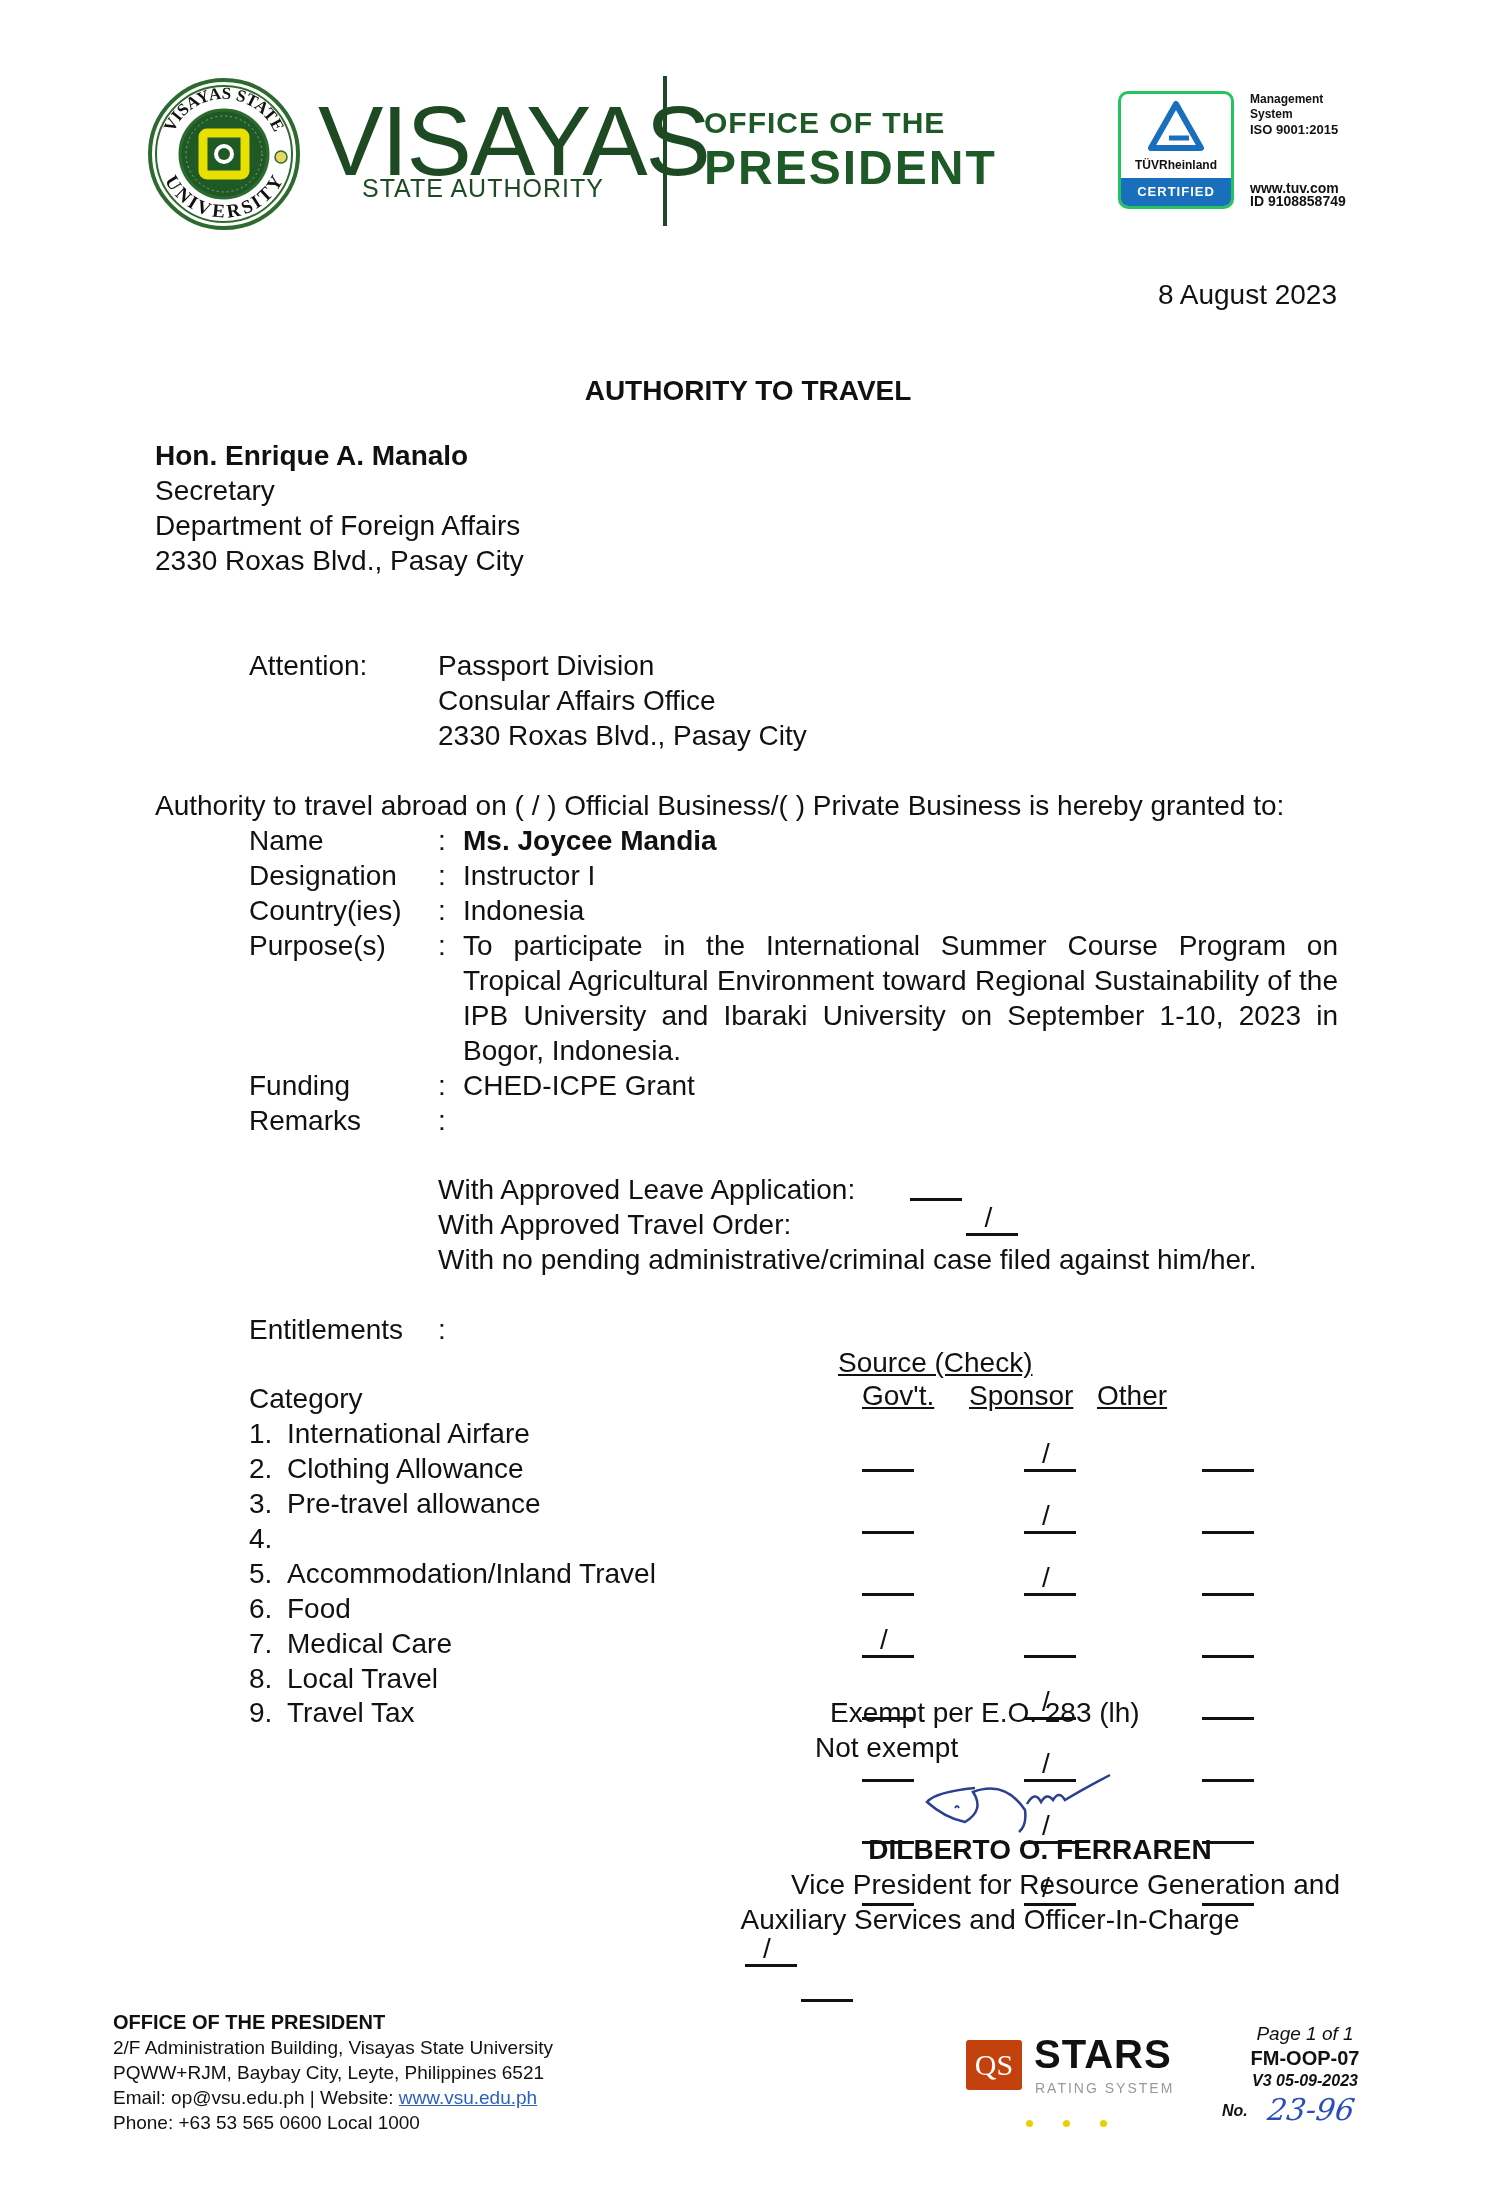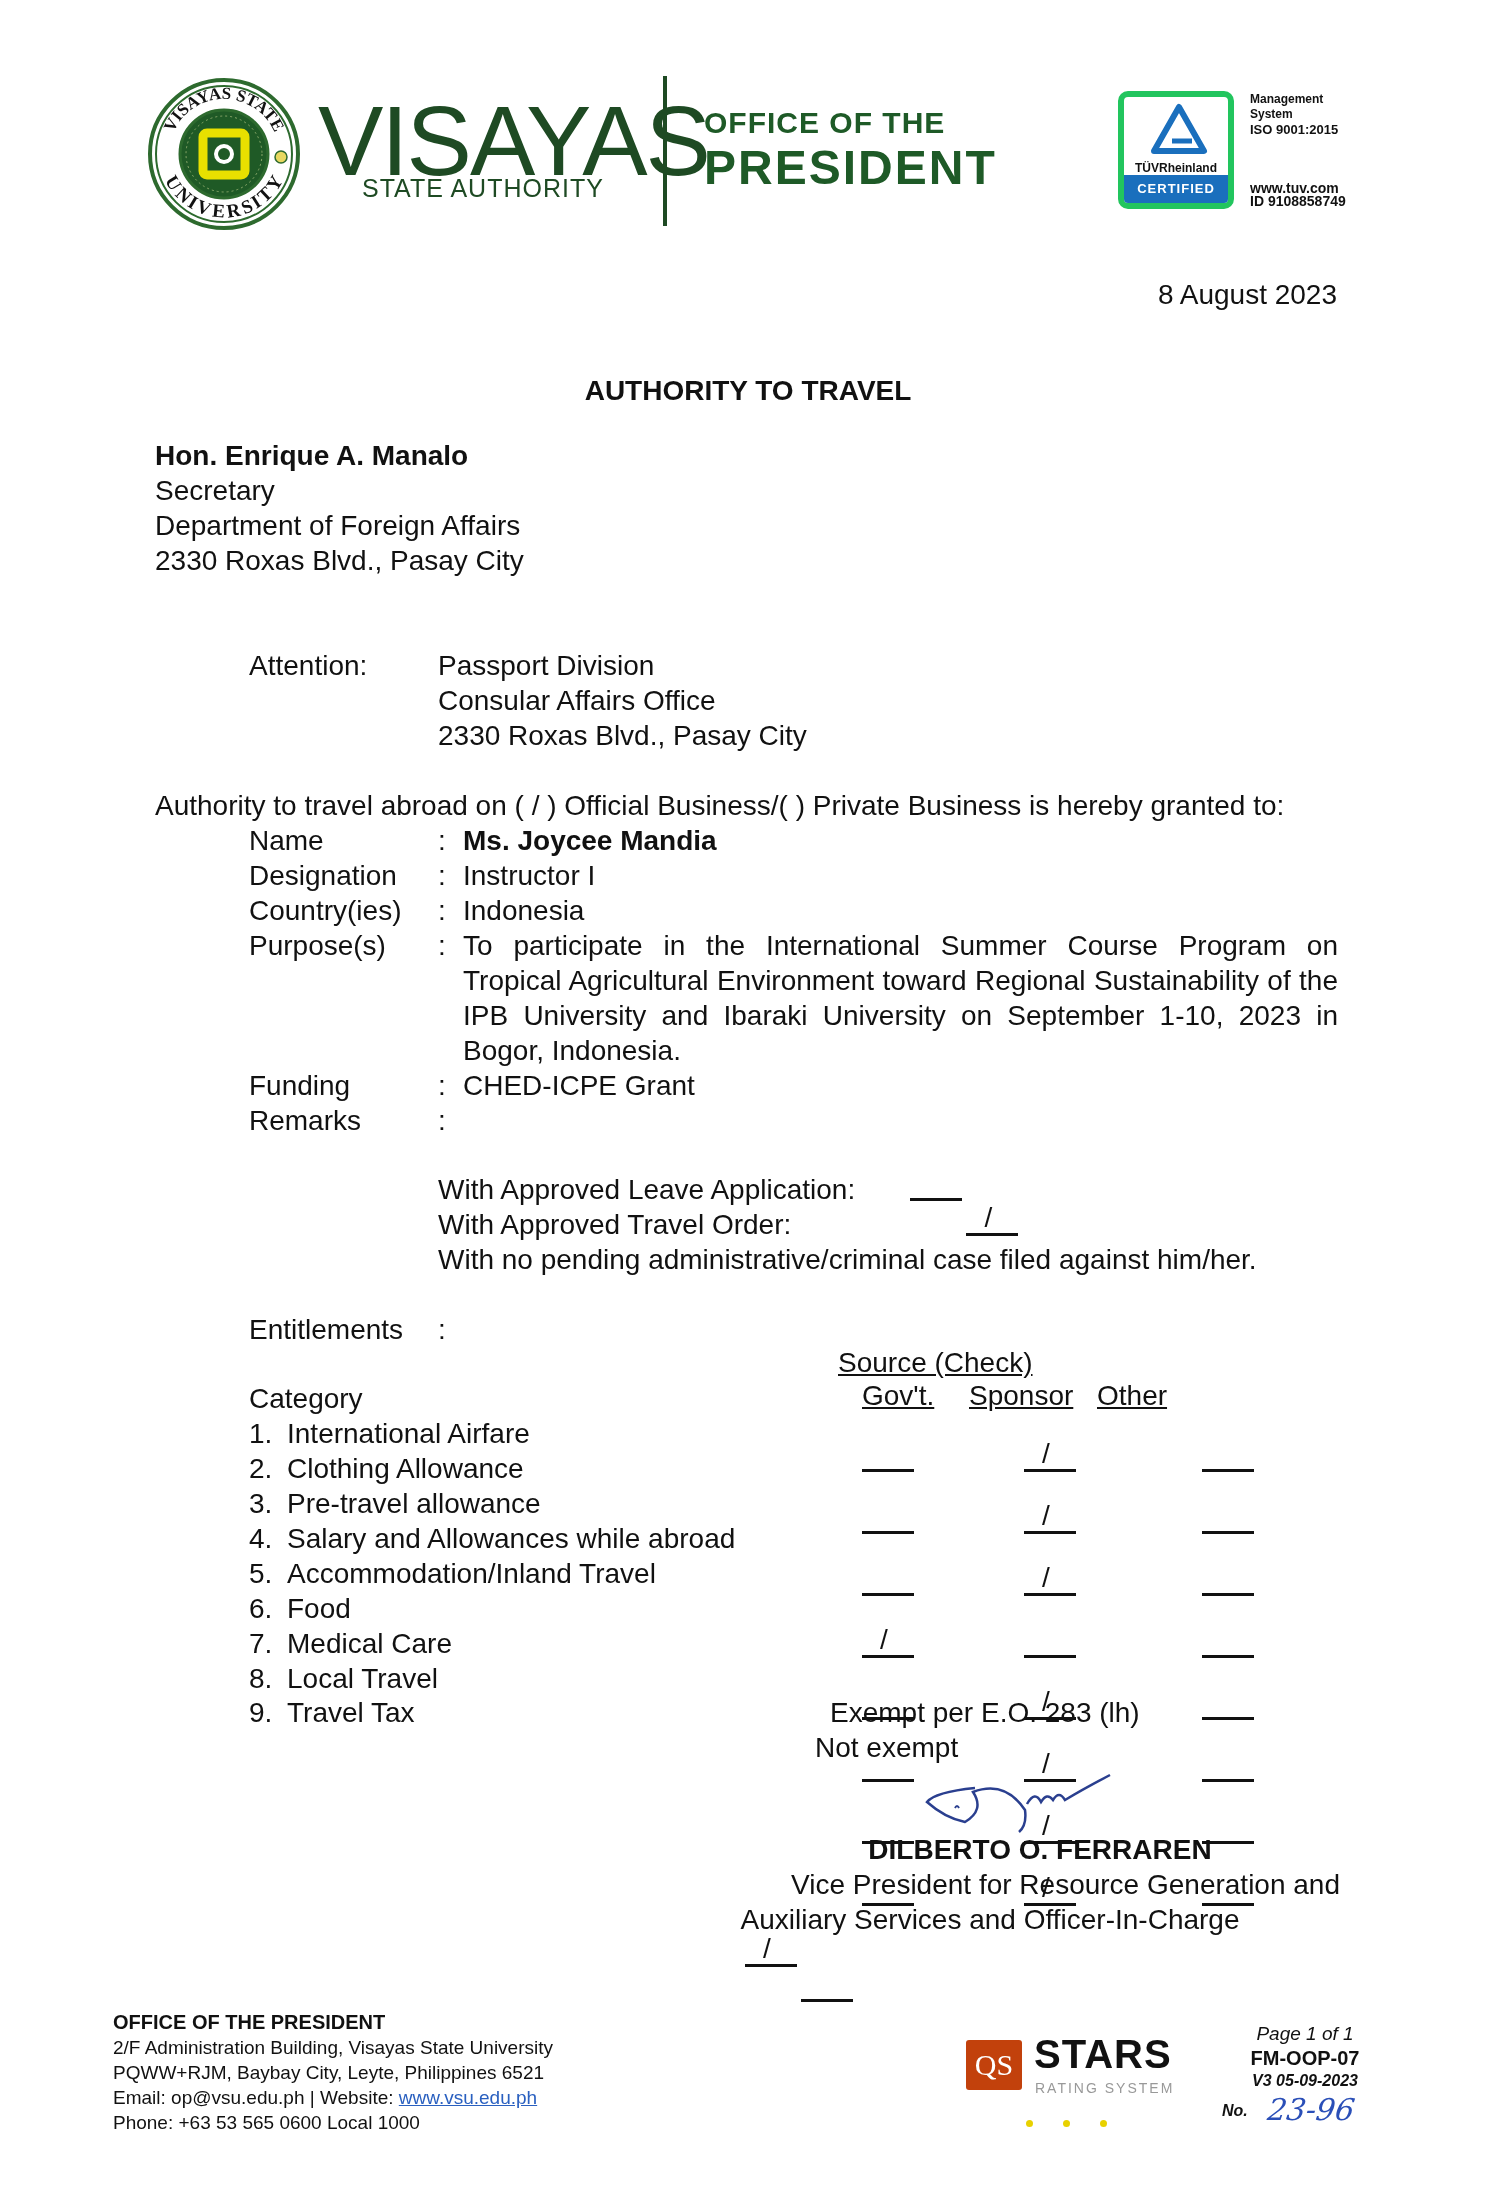--- a/index.html
+++ b/index.html
@@ -8,21 +8,21 @@
   .abs { position:absolute; }
   .t { font-size:28px; line-height:35px; white-space:nowrap; }
   .b { font-weight:bold; }
   
   #seal { left:147px; top:77px; width:154px; height:154px; }
   #vsu-word { left:318px; top:92px; font-size:98px; line-height:98px; color:#1e4a23; letter-spacing:-2px; font-weight:normal; }
   #vsu-sub { left:362px; top:174px; font-size:25px; line-height:28px; color:#1e4a23; letter-spacing:1px; }
   #divider { left:663px; top:76px; width:4px; height:150px; background:#1e4a23; }
   #oop-1 { left:704px; top:106px; font-size:30px; line-height:34px; color:#1e5a27; font-weight:bold; letter-spacing:1px; }
   #oop-2 { left:704px; top:142px; font-size:48px; line-height:52px; color:#1e5a27; font-weight:bold; letter-spacing:2px; }
-  #tuv { left:1118px; top:91px; width:116px; height:118px; border:6px solid #22c55e; border-radius:10px; box-sizing:border-box; background:#fff; overflow:hidden; }
+  #tuv { left:1118px; top:91px; width:116px; height:118px; border:3px solid #22c55e; border-radius:10px; box-sizing:border-box; background:#fff; overflow:hidden; }
   #tuv .brand { position:absolute; left:0; right:0; top:64px; text-align:center; font-size:12px; font-weight:bold; color:#111; }
   #tuv .cert { position:absolute; left:0; right:0; bottom:0; height:28px; background:#1a6fbd; color:#fff; font-size:13px; font-weight:bold; text-align:center; line-height:28px; letter-spacing:1px; }
   #tuv-text { left:1250px; top:92px; font-size:12px; line-height:15px; font-weight:bold; color:#111; }
   #tuv-id { left:1250px; top:182px; font-size:14px; line-height:13px; font-weight:bold; color:#111; }
   
   .under { text-decoration:underline; }
   .blank { display:inline-block; width:52px; border-bottom:3px solid #111; height:20px; position:relative; vertical-align:baseline; }
   .blank.check::after { content:"/"; position:absolute; left:18px; top:-10px; font-size:28px; line-height:30px; }
   .purpose { left:463px; top:922px; width:875px; font-size:28px; line-height:35px; text-align:justify; }
   .sig-title { font-size:28px; line-height:35px; text-align:right; }
@@ -144,21 +144,21 @@
 <div class="abs t under" style="left:838px; top:1345px;">Source (Check)</div>
 <div class="abs t" style="left:249px; top:1381px;">Category</div>
 <div class="abs t under" style="left:862px; top:1378px;">Gov't.</div>
 <div class="abs t under" style="left:969px; top:1378px;">Sponsor</div>
 <div class="abs t under" style="left:1097px; top:1378px;">Other</div>
 
 <div id="ent-rows">
     <div><div class="abs t" style="left: 249px; top: 1416px;">1.</div><div class="abs t" style="left: 287px; top: 1416px;">International Airfare</div><span class="abs blank" style="left: 862px; top: 1422px;"></span><span class="abs blank check" style="left: 972px; top: 1422px;"></span><span class="abs blank" style="left: 1098px; top: 1422px;"></span></div>
     <div><div class="abs t" style="left: 249px; top: 1451px;">2.</div><div class="abs t" style="left: 287px; top: 1451px;">Clothing Allowance</div><span class="abs blank" style="left: 862px; top: 1457px;"></span><span class="abs blank check" style="left: 972px; top: 1457px;"></span><span class="abs blank" style="left: 1098px; top: 1457px;"></span></div>
     <div><div class="abs t" style="left: 249px; top: 1486px;">3.</div><div class="abs t" style="left: 287px; top: 1486px;">Pre-travel allowance</div><span class="abs blank" style="left: 862px; top: 1492px;"></span><span class="abs blank check" style="left: 972px; top: 1492px;"></span><span class="abs blank" style="left: 1098px; top: 1492px;"></span></div>
-    <div><div class="abs t" style="left: 249px; top: 1521px;">4.</div><div class="abs t" style="left: 287px; top: 1521px;">Salary and Allowances while abroad</div><span class="abs blank check" style="left: 862px; top: 1527px;"></span><span class="abs blank" style="left: 972px; top: 1527px;"></span><span class="abs blank" style="left: 1098px; top: 1527px;"></span></div>
+    <div><div class="abs t" style="left: 249px; top: 1521px;">4.</div><span class="abs blank check" style="left: 862px; top: 1527px;"></span><span class="abs blank" style="left: 972px; top: 1527px;"></span><span class="abs blank" style="left: 1098px; top: 1527px;"></span></div>
     <div><div class="abs t" style="left: 249px; top: 1556px;">5.</div><div class="abs t" style="left: 287px; top: 1556px;">Accommodation/Inland Travel</div><span class="abs blank" style="left: 862px; top: 1562px;"></span><span class="abs blank check" style="left: 972px; top: 1562px;"></span><span class="abs blank" style="left: 1098px; top: 1562px;"></span></div>
     <div><div class="abs t" style="left: 249px; top: 1591px;">6.</div><div class="abs t" style="left: 287px; top: 1591px;">Food</div><span class="abs blank" style="left: 862px; top: 1597px;"></span><span class="abs blank check" style="left: 972px; top: 1597px;"></span><span class="abs blank" style="left: 1098px; top: 1597px;"></span></div>
     <div><div class="abs t" style="left: 249px; top: 1626px;">7.</div><div class="abs t" style="left: 287px; top: 1626px;">Medical Care</div><span class="abs blank" style="left: 862px; top: 1632px;"></span><span class="abs blank check" style="left: 972px; top: 1632px;"></span><span class="abs blank" style="left: 1098px; top: 1632px;"></span></div>
     <div><div class="abs t" style="left: 249px; top: 1661px;">8.</div><div class="abs t" style="left: 287px; top: 1661px;">Local Travel</div><span class="abs blank" style="left: 862px; top: 1667px;"></span><span class="abs blank check" style="left: 972px; top: 1667px;"></span><span class="abs blank" style="left: 1098px; top: 1667px;"></span></div>
   </div>
 
 
 <div class="abs t" style="left:249px; top:1695px;">9.</div>
 <div class="abs t" style="left:287px; top:1695px;">Travel Tax</div>
 <span class="abs blank check" style="left:745px; top:1701px;"></span>

